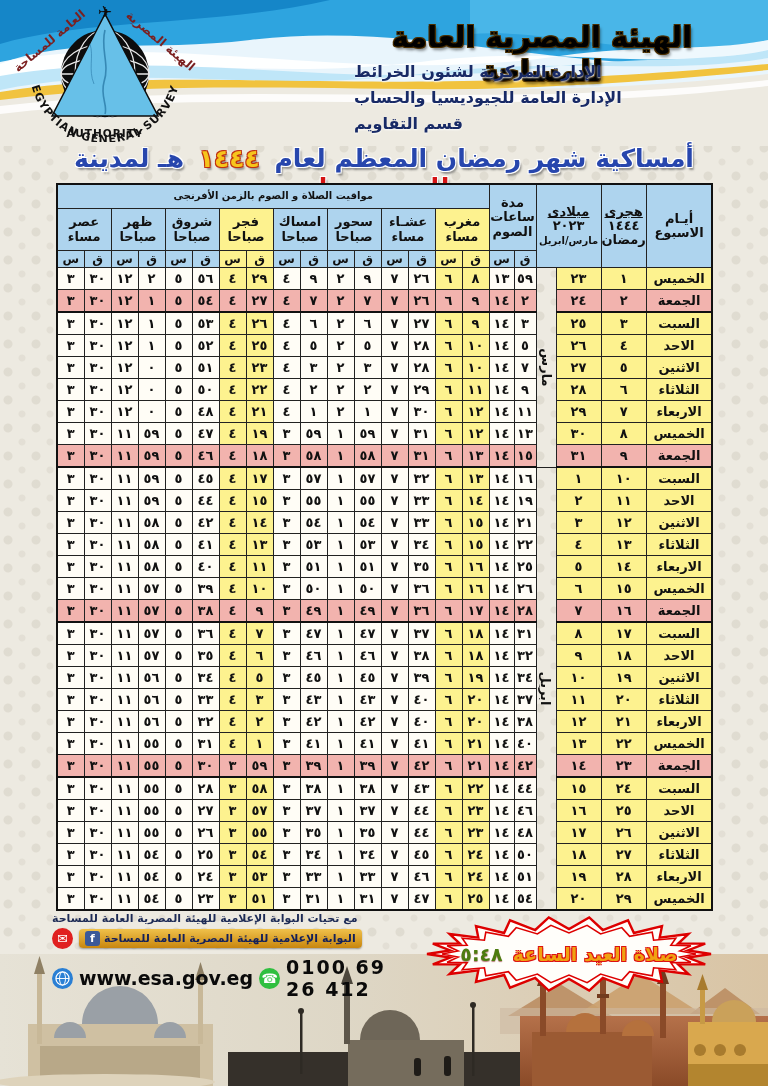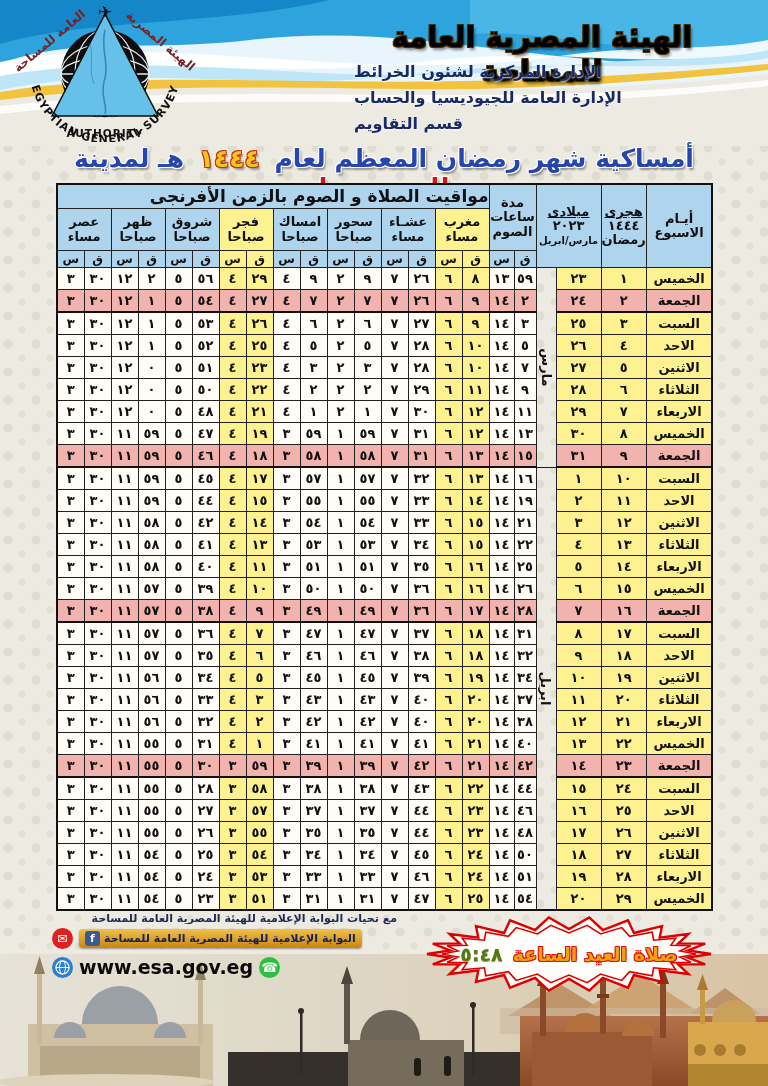--- a/index.html
+++ b/index.html
@@ -21,33 +21,33 @@
     font-size:25px;font-weight:bold;}
   .main-title span{margin:0 3px;}
   .t-blue{color:#2746ad;text-shadow:-1px -1px 0 #fff,1px -1px 0 #fff,-1px 1px 0 #fff,1px 1px 0 #fff,2px 3px 2px rgba(60,60,60,.5);}
   .t-gold{color:#f6c51c;text-shadow:-1px -1px 0 #c03010,1px -1px 0 #c03010,-1px 1px 0 #c03010,1px 1px 0 #c03010,2px 3px 2px rgba(60,60,60,.5);}
   .t-red{color:#d41414;text-shadow:-1px -1px 0 #fff,1px -1px 0 #fff,-1px 1px 0 #fff,1px 1px 0 #fff,2px 3px 2px rgba(60,60,60,.5);}
   table.ims{position:absolute;left:56px;top:183px;z-index:2;border-collapse:collapse;table-layout:fixed;
     direction:rtl;border:2px solid #111;background:transparent;}
   table.ims td, table.ims th{border:1px solid #222;text-align:center;vertical-align:middle;padding:0;
     white-space:nowrap;overflow:hidden;font-weight:bold;color:#111;}
   table.ims th{background:#aed4ee;font-size:13px;line-height:1.08;}
-  table.ims th.span-h{font-size:17px;height:23px;text-align:right;}
+  table.ims th.span-h{font-size:10px;height:23px;}
   table.ims th.names{height:41px;}
   table.ims th.sq{height:16px;font-size:12px;}
   table.ims th .u{text-decoration:underline;text-align:center;}
   table.ims th .small{font-size:10px;font-weight:bold;}
   table.ims td{height:21px;font-size:13px;background:#fffdf6;}
   table.ims td.yc, table.ims th.yc{background:#fdf28f;}
   table.ims tr.friday td{background:#f2b3ae;}
   table.ims tr.wk td{border-bottom:2.5px solid #111;}
   table.ims td.month-cell{background:transparent;position:relative;}
   table.ims td.month-cell .vtext{position:absolute;inset:0;display:flex;align-items:center;justify-content:center;}
   table.ims td.month-cell .vtext span{display:inline-block;transform:rotate(90deg);font-size:13px;font-weight:bold;}
-  .footer-note{position:absolute;left:52px;top:912px;width:345px;text-align:right;z-index:3;direction:rtl;
+  .footer-note{position:absolute;left:52px;top:912px;width:345px;text-align:left;z-index:3;direction:rtl;
     font-size:11px;font-weight:bold;color:#1c2a55;}
   .contact{position:absolute;left:52px;top:928px;width:360px;z-index:3;}
   .c-row{display:flex;align-items:center;gap:6px;margin-bottom:7px;}
   .latin{font-family:"DejaVu Sans",sans-serif;font-weight:bold;color:#0a0a0a;}
   .email-text,.site-text{font-size:19px;}
   .phone-text{font-size:19px;letter-spacing:2px;}
   .ico{width:21px;height:21px;border-radius:50%;display:flex;align-items:center;justify-content:center;
     color:#fff;font-size:13px;flex:0 0 auto;}
   .ico-mail{background:#e02020;}
   .ico-globe{background:#2a7fd4;border-radius:50%;}
@@ -870,20 +870,21 @@
     <div class="c-row">
       <span class="ico ico-globe">
         <svg width="15" height="15" viewBox="0 0 16 16">
             <circle cx="8" cy="8" r="7" fill="none" stroke="#fff" stroke-width="1.3"></circle>
             <ellipse cx="8" cy="8" rx="3.2" ry="7" fill="none" stroke="#fff" stroke-width="1"></ellipse>
             <line x1="1" y1="8" x2="15" y2="8" stroke="#fff" stroke-width="1"></line>
           </svg>
       </span>
       <span class="latin site-text">www.esa.gov.eg</span>
       <span class="ico ico-wa">☎</span>
+      <span class="latin phone-text">0100 69 26 412</span>
     </div>
   </div>
 
   <div class="eid">
     <svg viewBox="0 0 290 80">
       <polygon id="star-outer" fill="#fffefa" stroke="#dd0000" stroke-width="2.4" points="287.0,40.0 263.8,43.6 281.2,50.4 254.2,50.4 264.5,60.0 235.7,56.4 238.0,68.0 209.9,61.0 204.0,73.7 178.8,64.0 165.2,76.6 145.0,65.0 124.8,76.6 111.2,64.0 86.0,73.7 80.1,61.0 52.0,68.0 54.3,56.4 25.5,60.0 35.8,50.4 8.8,50.4 26.2,43.6 3.0,40.0 26.2,36.4 8.8,29.6 35.8,29.6 25.5,20.0 54.3,23.6 52.0,12.0 80.1,19.0 86.0,6.3 111.2,16.0 124.8,3.4 145.0,15.0 165.2,3.4 178.8,16.0 204.0,6.3 209.9,19.0 238.0,12.0 235.7,23.6 264.5,20.0 254.2,29.6 281.2,29.6 263.8,36.4"></polygon>
       <polygon id="star-inner" fill="none" stroke="#dd0000" stroke-width="1.6" points="272.0,40.0 255.9,43.0 266.9,48.2 246.9,48.7 251.8,55.7 229.6,53.8 228.2,61.9 205.6,57.7 197.8,66.4 176.6,60.1 163.1,68.7 145.0,61.0 126.9,68.7 113.4,60.1 92.2,66.4 84.4,57.7 61.8,61.9 60.4,53.8 38.2,55.7 43.1,48.7 23.1,48.2 34.1,43.0 18.0,40.0 34.1,37.0 23.1,31.8 43.1,31.3 38.2,24.3 60.4,26.2 61.8,18.1 84.4,22.3 92.2,13.6 113.4,19.9 126.9,11.3 145.0,19.0 163.1,11.3 176.6,19.9 197.8,13.6 205.6,22.3 228.2,18.1 229.6,26.2 251.8,24.3 246.9,31.3 266.9,31.8 255.9,37.0"></polygon>
     </svg>
     <div class="eid-text">
       <span class="eid-label">صلاة العيد الساعة</span>

